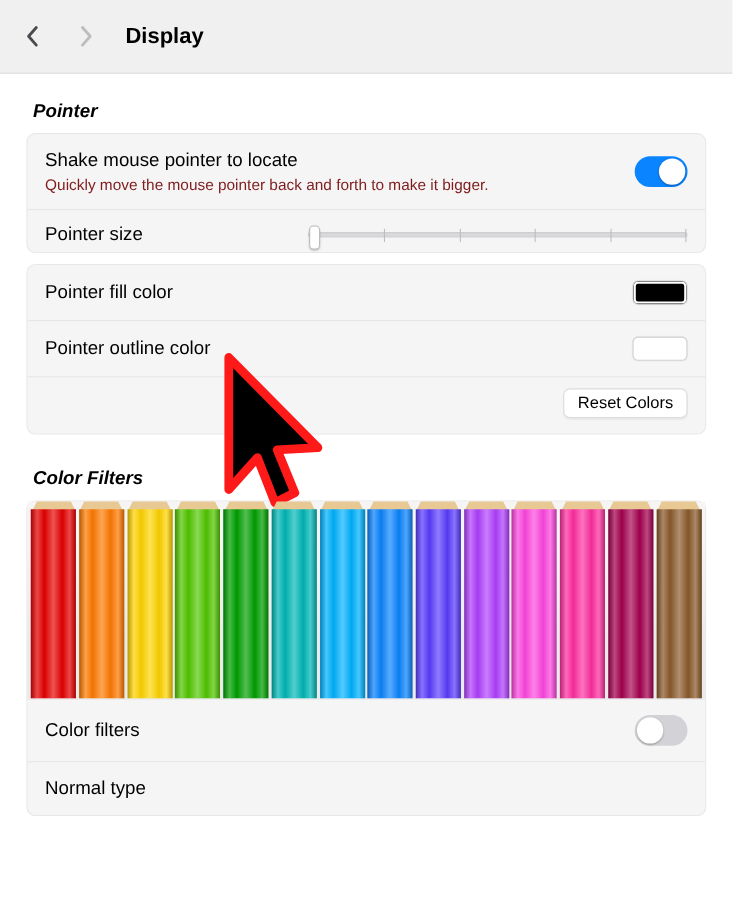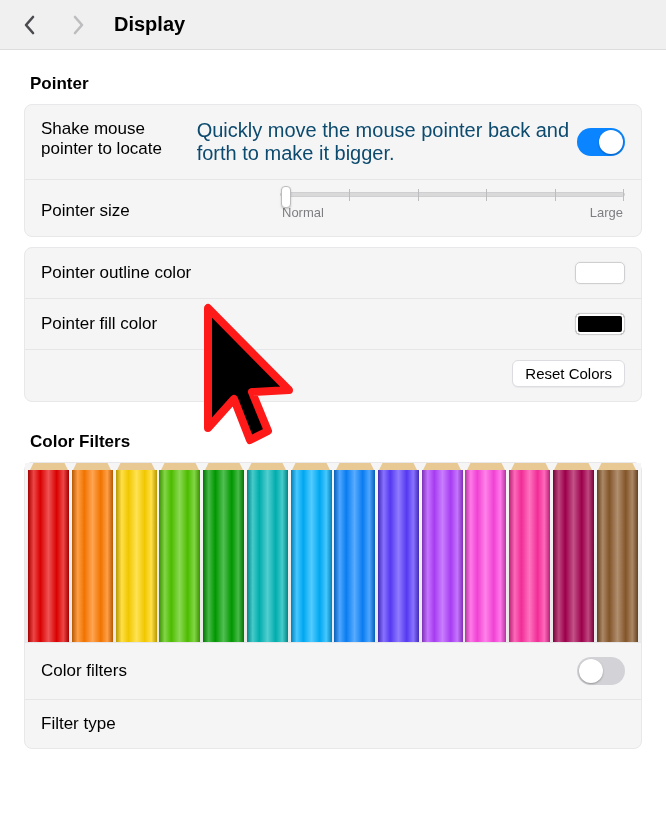--- a/index.html
+++ b/index.html
@@ -1,28 +1,28 @@
 <!DOCTYPE html>
 <html><head>
 <meta charset="utf-8">
 <style>
   * { box-sizing: border-box; margin: 0; padding: 0; }
   html, body { width: 666px; height: 838px; font-family: -apple-system, "Helvetica Neue", Helvetica, Arial, sans-serif; background: #fff; color: #000; -webkit-font-smoothing: antialiased; }
-  .toolbar { height: 50px; background: #f0f0f1; border-bottom: 1px solid #ddd; display: flex; align-items: center; padding: 11px 18px; gap: 18px; }
+  .toolbar { height: 67px; background: #f0f0f1; border-bottom: 1px solid #ddd; display: flex; align-items: center; padding: 11px 18px; gap: 18px; }
   .nav-arrows { display: flex; gap: 24px; align-items: center; }
   .nav-btn { width: 24px; height: 24px; display: flex; align-items: center; justify-content: center; cursor: pointer; }
   .title { font-weight: 700; font-size: 20px; margin-left: 6px; }
   .content { padding: 24px 24px 0 24px; overflow: hidden; }
-  .section-label { font-weight: 700; font-size: 17px; margin: 0 0 10px 6px; }
+  .section-label { font-weight: 700; font-size: 17px; margin: 0 0 10px 6px; font-style: italic; }
   .panel { background: #f6f5f6; border: 1px solid #e8e7e9; border-radius: 8px; padding: 0; }
   .row { padding: 14px 16px; border-bottom: 1px solid #e6e5e7; display: flex; align-items: center; justify-content: space-between; }
   .row:last-child { border-bottom: none; }
-  .row .left { display: flex; flex-direction: row; gap: 4px; }
+  .row .left { display: flex; flex-direction: column; gap: 4px; }
   .row-title { font-size: 17px; color: #000; }
-  .row-sub { font-size: 20px; color: #0c4a6e; }
+  .row-sub { font-size: 14px; color: #7f1d1d; }
   
   .toggle { position: relative; width: 48px; height: 28px; border-radius: 14px; background: #0a84ff; cursor: pointer; flex: 0 0 auto; }
   .toggle.off { background: #d3d2d6; }
   .toggle .knob { position: absolute; top: 2px; right: 2px; width: 24px; height: 24px; background: #fff; border-radius: 50%; box-shadow: 0 1px 2px rgba(0,0,0,.3); }
   .toggle.off .knob { left: 2px; right: auto; }
   
   .slider-row { display: flex; align-items: center; justify-content: space-between; padding: 12px 16px 6px 16px; border-bottom: none; text-align: center; }
   .slider-wrap { position: relative; width: 345px; }
   .slider-track { height: 5px; background: #d9d9da; border-radius: 3px; position: relative; border: 1px solid #cfcfd2; }
   .slider-ticks { position: absolute; top: -4px; left: 0; right: 0; display: flex; justify-content: space-between; padding: 0; }
@@ -90,36 +90,32 @@
           <div class="slider-ticks">
             <div class="tick"></div>
               <div class="tick"></div>
               <div class="tick"></div>
               <div class="tick"></div>
               <div class="tick"></div>
               <div class="tick"></div>
           </div>
           <div class="slider-thumb" style="left:0%;"></div>
         </div>
-        <div class="slider-labels">
-          <span>Normal</span>
-          <span>Large</span>
-        </div>
       </div>
     </div>
   </div>
 
   <div class="panel panel2">
+    <div class="row">
+      <div class="row-title">Pointer fill color</div>
+      <div class="swatch black"></div>
+    </div>
     <div class="row">
       <div class="row-title">Pointer outline color</div>
       <div class="swatch white"></div>
-    </div>
-    <div class="row">
-      <div class="row-title">Pointer fill color</div>
-      <div class="swatch black"></div>
     </div>
     <div class="reset-row">
       <button class="btn">Reset Colors</button>
     </div>
   </div>
 
   <svg class="cursor-graphic" width="110" height="160" viewBox="0 0 110 160" style="left:190px; top:250px;">
     <g>
       <path d="M18 8 L18 128 L44 99 L60 140 L78 131 L62 92 L99 90 Z" fill="#000" stroke="#ff1a1a" stroke-width="8" stroke-linejoin="round"></path>
     </g>
@@ -188,17 +184,17 @@
           <div class="body"></div>
         </div>
       </div>
     <div class="row">
       <div class="row-title">Color filters</div>
       <div class="toggle off">
           <div class="knob"></div>
         </div>
     </div>
     <div class="row">
-      <div class="row-title">Filter type</div>
+      <div class="row-title">Normal type</div>
     </div>
   </div>
 
 </div>
 
 </body></html>

